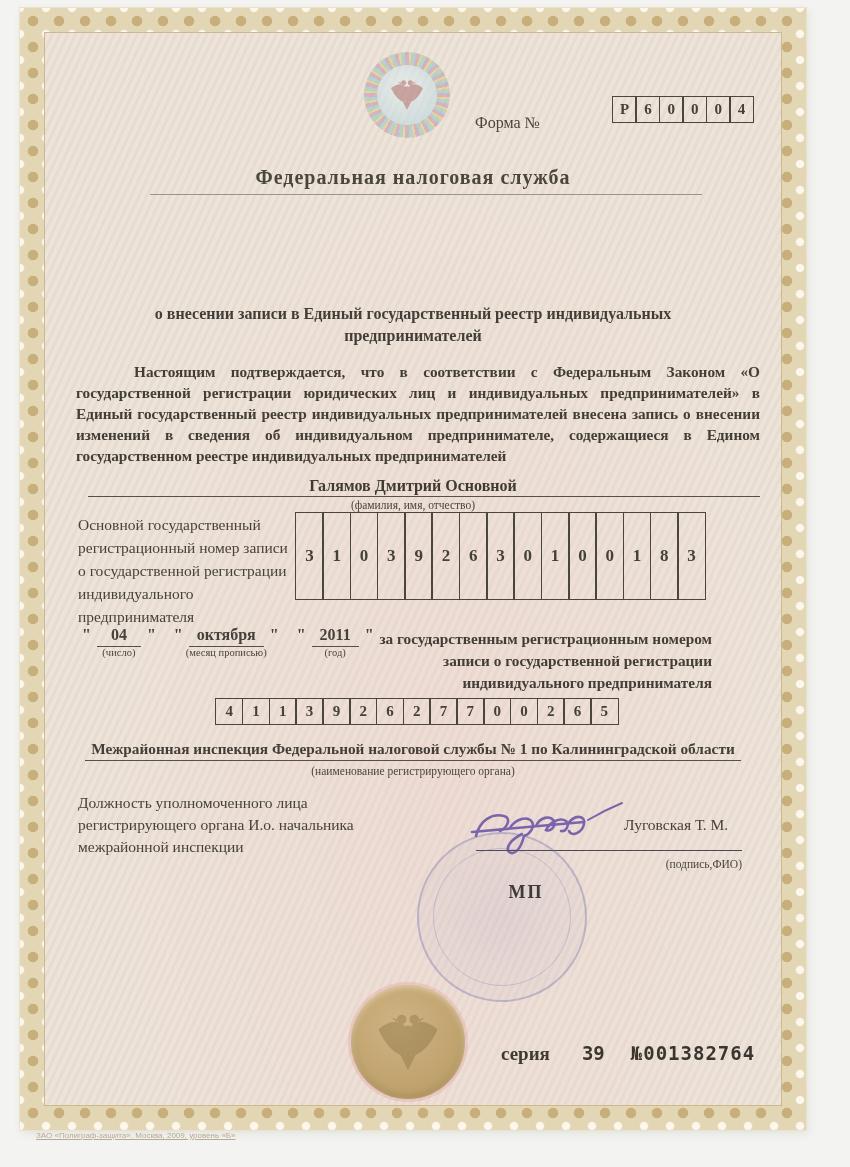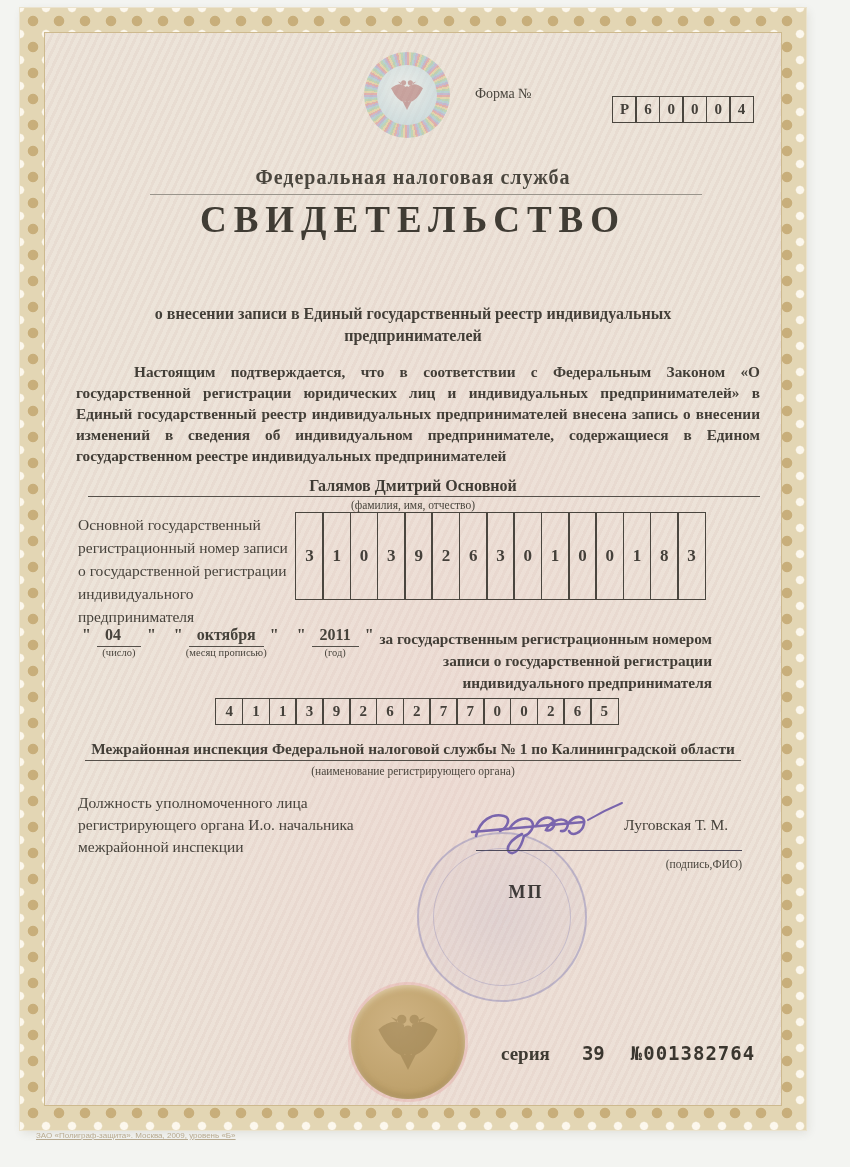--- a/index.html
+++ b/index.html
@@ -52,41 +52,41 @@
   .cell{
     border:1.6px solid #4a463f;margin-left:-1.6px;
     display:flex;align-items:center;justify-content:center;
     font-weight:700;box-sizing:border-box;
   }
   .cell:first-child{margin-left:0;}
   .formrow .cell{width:25px;height:27px;font-size:15px;}
   .ogrnrow .cell{width:28.9px;height:88px;font-size:17px;}
   .regrow  .cell{width:28.4px;height:27px;font-size:15px;}
 
-  .form-label{left:429px;top:52px;font-size:14px;color:#4a463e;}
+  .form-label{left:429px;top:80px;font-size:16px;color:#4a463e;}
   .formrow{left:566px;top:62px;}
 
   .agency{left:0;right:0;top:132px;font-size:20px;letter-spacing:1px;color:#4a463e;}
   .rule{left:104px;top:160px;width:552px;border-top:1px solid #9a958c;height:0;}
   .cert-title{left:0;right:0;top:164px;font-size:37px;letter-spacing:7px;color:#403c34;}
   .subtitle{left:47px;top:269px;width:640px;font-size:16px;line-height:22px;color:#423e37;}
   .bodytext{left:30px;top:327px;width:684px;font-size:15.3px;line-height:21px;text-align:justify;text-indent:58px;color:#423e37;font-weight:700;}
 
   .person-name{left:0;right:0;top:443px;font-size:16px;color:#3f3b34;}
   .name-line{left:42px;top:462px;width:672px;border-top:1.3px solid #55504a;height:0;}
   .person-caption{left:0;right:0;top:465px;font-size:11.5px;color:#4a463e;}
 
   .ogrn-label{left:32px;top:479px;width:218px;font-size:15.5px;line-height:23px;color:#46423b;}
   .ogrnrow{left:249px;top:478px;}
 
   .date-row{left:30px;top:592px;display:flex;gap:0;}
   .date-col{display:flex;flex-direction:column;align-items:center;margin-right:6px;}
   .date-vals{display:flex;align-items:flex-start;font-weight:700;font-size:16px;color:#46423b;}
   .q{padding:0 6px;font-weight:700;}
-  .dval{border-bottom:1.3px solid #55504a;padding:0 8px 2px 8px;min-width:28px;}
+  .dval{border-bottom:1.3px solid #55504a;padding:0 8px 2px 8px;min-width:28px;text-align:center;}
   .date-cap{font-size:10.5px;margin-top:22px;color:#4a463e;}
   .cap2{margin-top:0;}
   .reg-note{left:300px;top:594px;width:366px;text-align:right;font-size:15.3px;line-height:22px;font-weight:700;color:#423e37;}
 
   .regrow{left:169px;top:664px;}
 
   .authority-wrap{left:0;right:0;top:706px;text-align:center;}
   .authority{display:inline-block;font-size:15.3px;font-weight:700;color:#423e37;border-bottom:1.3px solid #55504a;padding:0 6px 2px 6px;}
   .authority-caption{left:0;right:0;top:731px;font-size:11.5px;color:#4a463e;}
 
@@ -152,21 +152,20 @@
           <span class="cell">Р</span>
           <span class="cell">6</span>
           <span class="cell">0</span>
           <span class="cell">0</span>
           <span class="cell">0</span>
           <span class="cell">4</span>
         </div>
 
       <div class="abs ctr b agency">Федеральная налоговая служба</div>
       <div class="abs rule"></div>
-      <div class="abs ctr b cert-title">СВИДЕТЕЛЬСТВО</div>
       <div class="abs ctr b subtitle">о внесении записи в Единый государственный реестр индивидуальных предпринимателей</div>
 
       <div class="abs bodytext">Настоящим  подтверждается,  что в  соответствии с  Федеральным Законом «О государственной  регистрации юридических лиц и индивидуальных предпринимателей» в Единый  государственный реестр индивидуальных предпринимателей внесена запись о внесении изменений в сведения об индивидуальном предпринимателе, содержащиеся в Едином государственном реестре индивидуальных предпринимателей</div>
 
       <div class="abs ctr b person-name">Галямов Дмитрий Основной</div>
       <div class="abs name-line"></div>
       <div class="abs ctr person-caption">(фамилия, имя, отчество)</div>
 
       <div class="abs ogrn-label">Основной государственный регистрационный номер записи о государственной регистрации индивидуального предпринимателя</div>
       <div class="abs cellrow ogrnrow">

